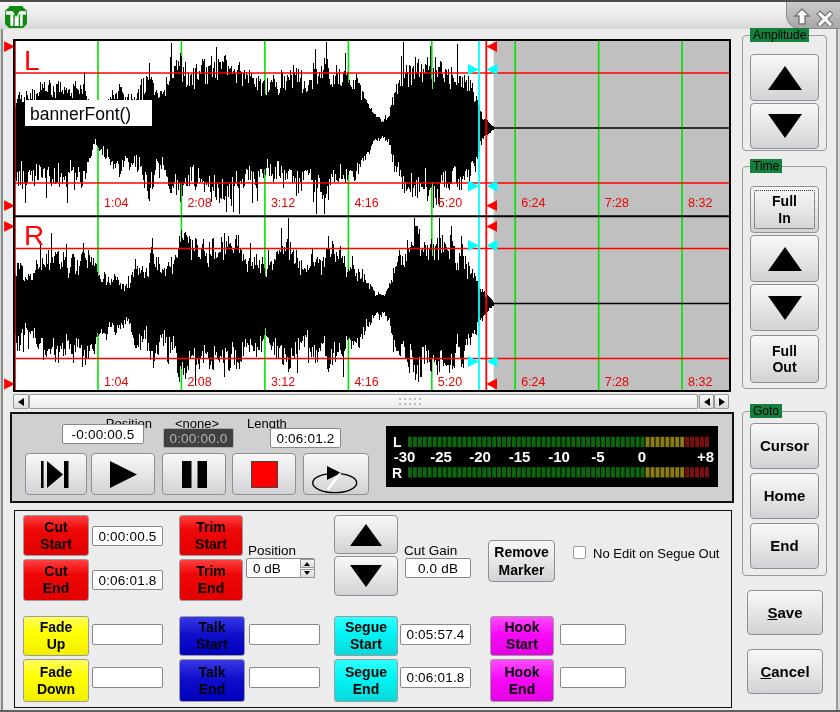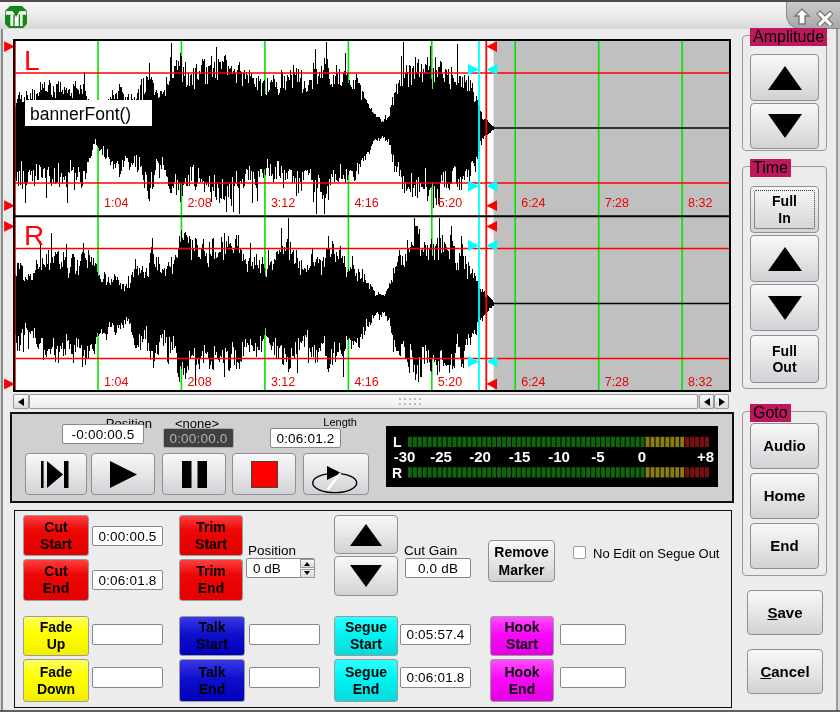--- a/index.html
+++ b/index.html
@@ -2,21 +2,21 @@
 <html><head><meta charset="utf-8"><style>
 *{margin:0;padding:0;box-sizing:border-box;font-family:"Liberation Sans",sans-serif;color:rgba(0,0,0,0.99)}
 body{width:840px;height:712px;position:relative;background:#ececec;overflow:hidden;will-change:transform}
 .abs{position:absolute}
 .btn{position:absolute;background:linear-gradient(#f8f8f9,#e8e8ea 45%,#d2d2d6);
  border:1px solid #8f8f93;border-radius:4px;color:#000;font-weight:bold;
  display:flex;align-items:center;justify-content:center;text-align:center;line-height:1.15}
 .tri-up{width:0;height:0;border-left:17px solid transparent;border-right:17px solid transparent;border-bottom:24px solid #000}
 .tri-dn{width:0;height:0;border-left:17px solid transparent;border-right:17px solid transparent;border-top:24px solid #000}
 .gbox{position:absolute;border:1px solid #999;border-radius:4px}
-.glab{position:absolute;top:-8px;left:7px;background:#be185d;padding:0 3px;font-size:16px;color:#000}
+.glab{position:absolute;top:-8px;left:7px;background:#15803d;padding:0 3px;font-size:12px;color:#000}
 .fld{position:absolute;background:#fff;border:1px solid #888;border-radius:2px;
  font-size:13.5px;letter-spacing:0.2px;color:#000;display:flex;align-items:center;justify-content:center}
 .cbtn{position:absolute;border:1px solid #9b9b9b;border-radius:3px;color:rgba(0,0,0,0.99);font-weight:bold;
  font-size:13.5px;display:flex;align-items:center;justify-content:center;text-align:center;line-height:1.2}
 </style></head><body>
 <div class="abs" style="left:0;top:0;width:840px;height:29px;background:linear-gradient(#f7f7f7,#e9e9e9 55%,#d7d7d7);border-top:2px solid #4f4f4f">
  <div class="abs" style="left:786px;top:0;width:54px;height:27px;background:linear-gradient(#cbcbcb,#a8a8a8);border-bottom-left-radius:14px;border-left:1px solid #8a8a8a;border-bottom:1px solid #8a8a8a"></div>
  <svg class="abs" style="left:5px;top:4px" width="22" height="22" viewBox="0 0 22 22">
   <path d="M5 0h12l5 5v13l-4 4H4l-4-4V5z" fill="#128a12"></path>
   <rect x="0.8" y="5.2" width="20.4" height="3.5" fill="#fff"></rect>
@@ -113,21 +113,21 @@
  <div class="abs" style="left:686px;top:0;width:15px;height:15px;background:linear-gradient(#fafafa,#dcdcdc);border:1px solid #999;border-radius:2px;display:flex;align-items:center;justify-content:center">
   <div style="width:0;height:0;border-top:4px solid transparent;border-bottom:4px solid transparent;border-right:6px solid #000"></div>
     </div>
  <div class="abs" style="left:701px;top:0;width:15px;height:15px;background:linear-gradient(#fafafa,#dcdcdc);border:1px solid #999;border-radius:2px;display:flex;align-items:center;justify-content:center">
   <div style="width:0;height:0;border-top:4px solid transparent;border-bottom:4px solid transparent;border-left:6px solid #000"></div>
     </div>
 </div>
 <div class="abs" style="left:10px;top:412px;width:724px;height:91px;background:#d0d0d0;border:2px solid #111">
  <div class="abs" style="left:30px;top:2px;width:110px;text-align:right;font-size:13px">Position</div>
  <div class="abs" style="left:130px;top:2px;width:110px;text-align:center;font-size:13px">&lt;none&gt;</div>
- <div class="abs" style="left:235px;top:2px;width:110px;text-align:right;font-size:11px">Length</div>
+ <div class="abs" style="left:235px;top:2px;width:110px;text-align:left;font-size:13px">Length</div>
  <div class="fld" style="left:50px;top:10px;width:82px;height:20px">-0:00:00.5</div>
  <div class="fld" style="left:151px;top:14px;width:71px;height:20px;background:#404040;color:rgba(180,180,180,0.99);border-color:#aaa">0:00:00.0</div>
  <div class="fld" style="left:258px;top:14px;width:71px;height:20px">0:06:01.2</div>
 </div>
 <div class="btn" style="left:25px;top:453px;width:62px;height:42px">
     <svg width="30" height="27" viewBox="0 0 30 27">
       <rect x="0" y="0" width="2.6" height="27" fill="#000"></rect>
       <path d="M6 0l16 13.5-16 13.5z" fill="#000"></path>
       <rect x="23" y="0" width="4.5" height="27" fill="#000"></rect>
     </svg>
@@ -350,21 +350,21 @@
 <div class="btn" style="left:750px;top:235px;width:69px;height:47px">
     <div class="tri-up"></div>
   </div>
 <div class="btn" style="left:750px;top:284px;width:69px;height:47px">
     <div class="tri-dn"></div>
   </div>
 <div class="btn" style="left:750px;top:335px;width:69px;height:48px;font-size:14px">Full<br>Out</div>
 <div class="gbox" style="left:742px;top:411px;width:85px;height:165px">
     <div class="glab">Goto</div>
   </div>
-<div class="btn" style="left:750px;top:423px;width:69px;height:46px;font-size:15px">Audio</div>
+<div class="btn" style="left:750px;top:423px;width:69px;height:46px;font-size:15px">Cursor</div>
 <div class="btn" style="left:750px;top:473px;width:69px;height:46px;font-size:15px">Home</div>
 <div class="btn" style="left:750px;top:523px;width:69px;height:46px;font-size:15px">End</div>
 <div class="btn" style="left:747px;top:590px;width:76px;height:45px;font-size:15px"><span style="text-decoration:underline">S</span>ave</div>
 <div class="btn" style="left:747px;top:649px;width:76px;height:45px;font-size:15px"><span style="text-decoration:underline">C</span>ancel</div>
 <div class="abs" style="left:0;top:29px;width:1px;height:683px;background:#d4d4d4"></div>
 <div class="abs" style="left:1px;top:29px;width:2px;height:683px;background:#8a8a8a"></div>
 <div class="abs" style="left:836px;top:29px;width:2px;height:683px;background:#9a9a9a"></div>
 <div class="abs" style="left:838px;top:29px;width:2px;height:683px;background:#d8d8d8"></div>
 <div class="abs" style="left:0;top:710px;width:840px;height:2px;background:#606060"></div>
 </body></html>

